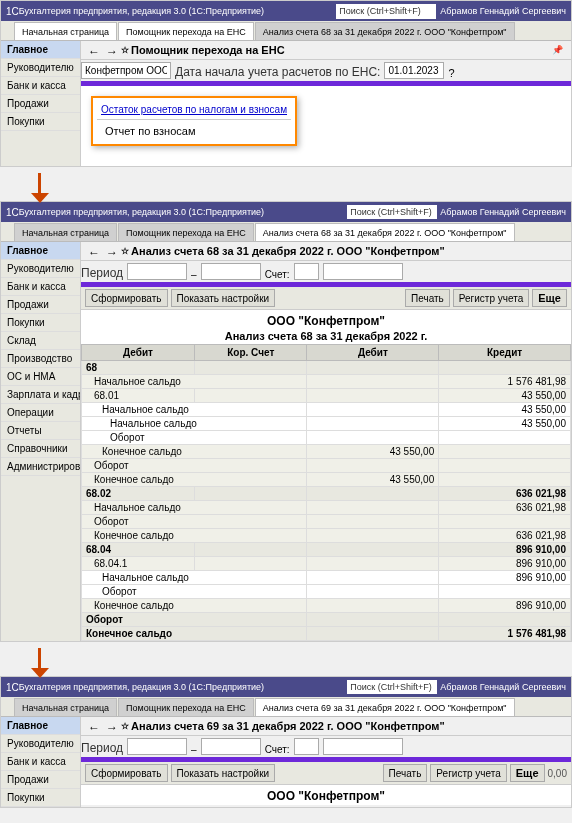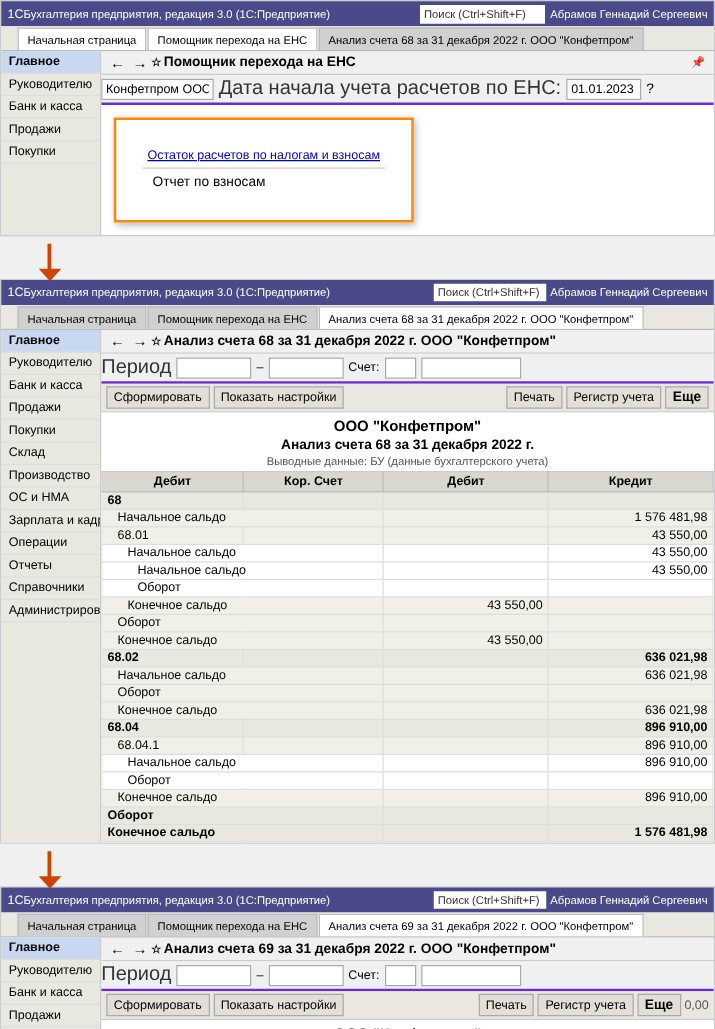--- a/index.html
+++ b/index.html
@@ -23,21 +23,21 @@
     }
     .sidebar-item.active { background: #c8d8f0; font-weight: bold; }
 
     .main-content { flex: 1; overflow: hidden; }
 
     
     .dropdown-popup {
       position: relative;
       background: white;
       border: 2px solid #ff8800;
-      padding: 21px;
+      padding: 4px;
       margin: 4px;
       z-index: 10;
       box-shadow: 2px 2px 6px rgba(0,0,0,0.3);
     }
     .dropdown-popup-title {
       font-size: 10px;
       color: #333;
       padding: 2px 4px;
       cursor: pointer;
     }
@@ -159,29 +159,29 @@
     .nav-btn {
       background: none;
       border: none;
       cursor: pointer;
       font-size: 12px;
       padding: 0 3px;
     }
 
     .param-row {
       display: flex;
-      align-items: center;
+      align-items: flex-end;
       padding: 2px 0;
       gap: 4px;
       background: #f0f0f0;
-      border-bottom: 2px solid #6d28d9;
+      border-bottom: 5px solid #6d28d9;
       font-size: 10px;
       flex-wrap: wrap;
     }
-    .param-label { font-size: 16px; color: #333; }
+    .param-label { font-size: 12px; color: #333; }
     .param-input {
       border: 1px solid #aaa;
       height: 17px;
       padding: 0 3px;
       font-size: 10px;
       background: white;
     }
 
     .content-area {
       background: white;
@@ -326,21 +326,20 @@
           <button class="at-btn">Показать настройки</button>
           <span style="flex:1"></span>
           <button class="at-btn">Печать</button>
           <button class="at-btn">Регистр учета</button>
           <button class="at-btn" style="font-weight:bold;font-size:11px;">Еще</button>
         </div>
 
         <div class="content-area" style="padding:0; overflow-x:auto;">
           <div class="section-title">ООО "Конфетпром"</div>
           <div class="section-subtitle">Анализ счета 68 за 31 декабря 2022 г.</div>
-          <div class="section-info">Выводные данные: БУ (данные бухгалтерского учета)</div>
           <table class="data-table">
             <thead>
               <tr>
                 <th style="width:40px;">Дебит</th>
                 <th style="width:50px;">Кор. Счет</th>
                 <th style="width:70px;">Дебит</th>
                 <th style="width:70px;">Кредит</th>
               </tr>
             </thead>
             <tbody>

